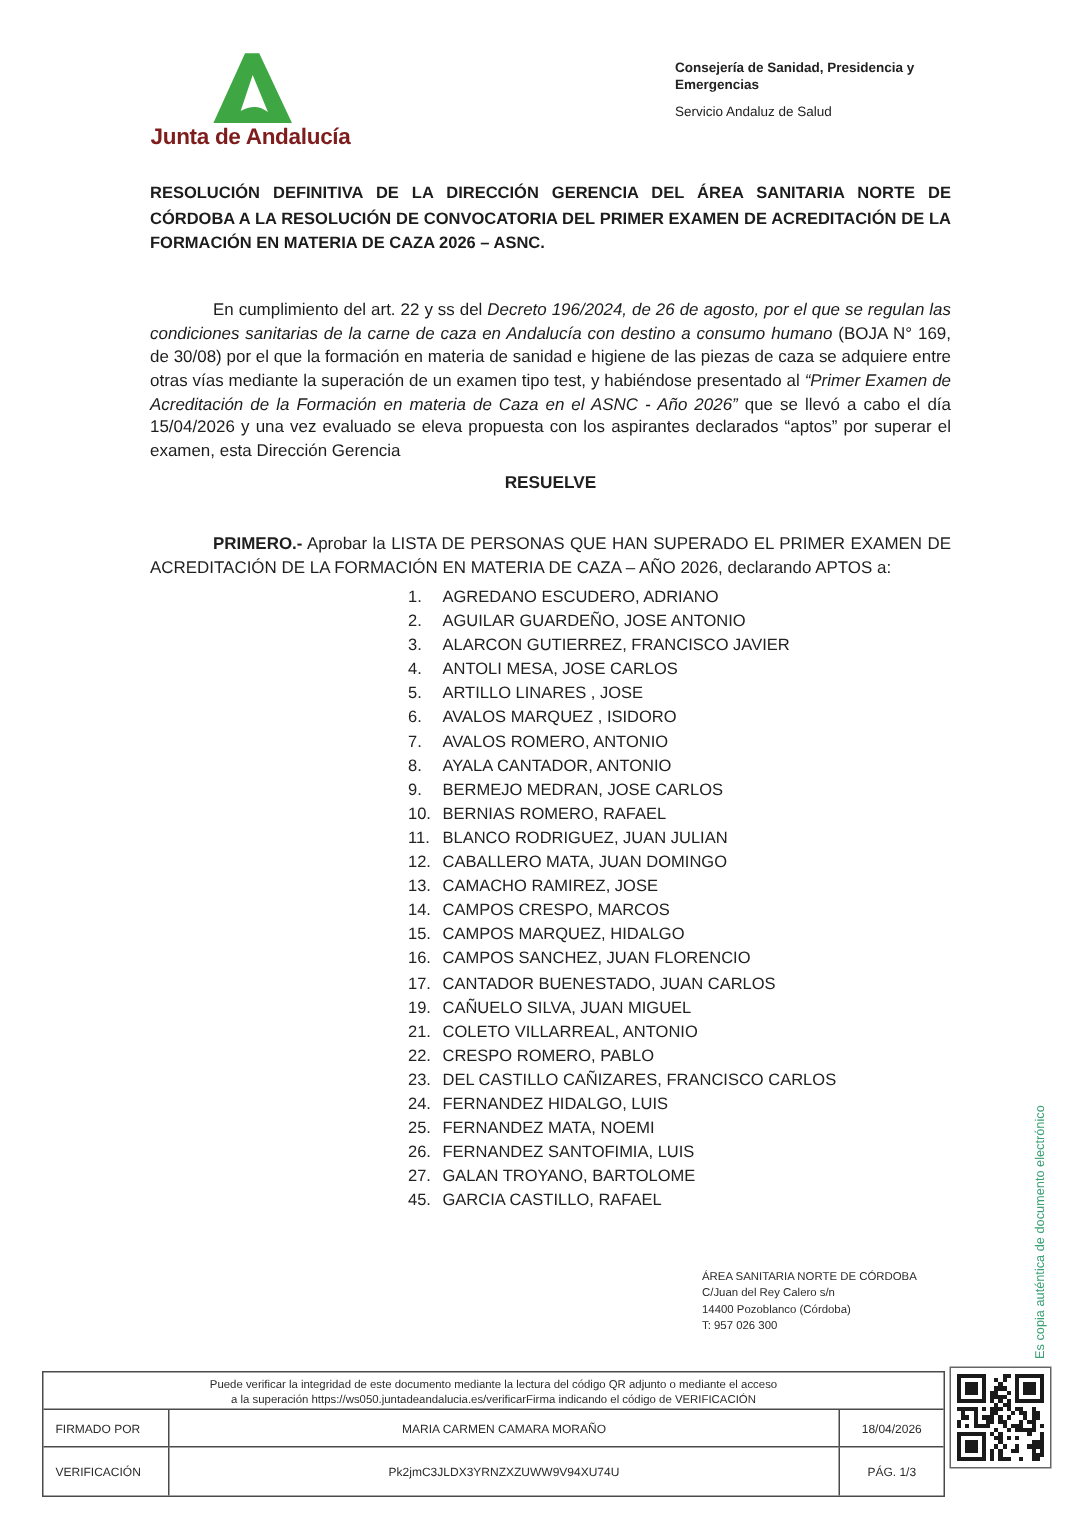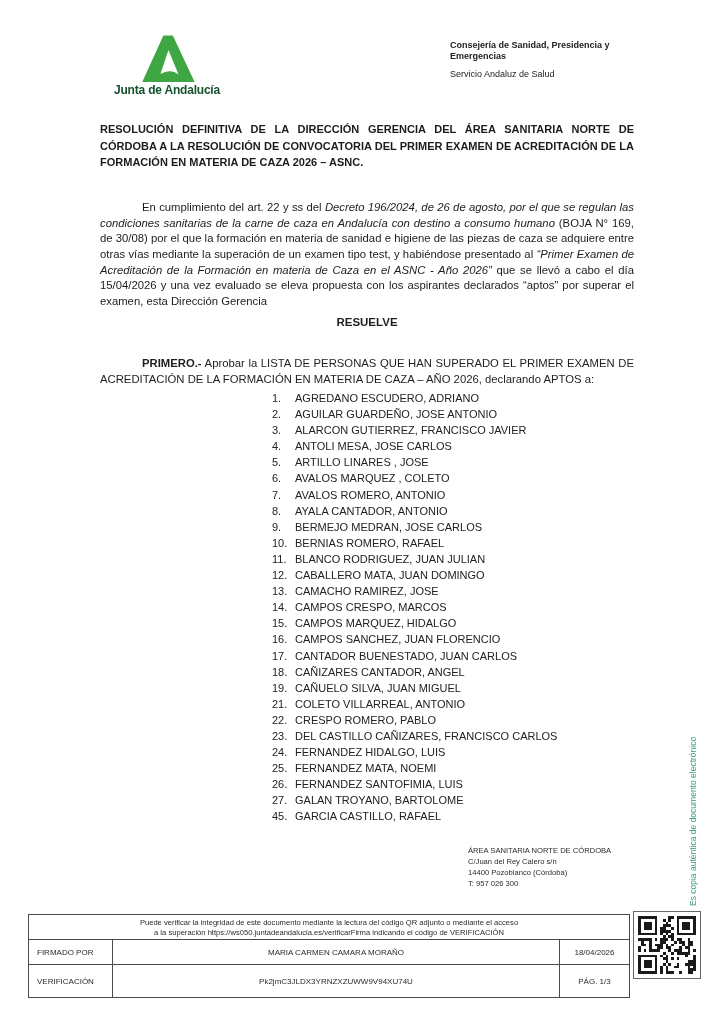--- a/index.html
+++ b/index.html
@@ -7,21 +7,21 @@
     width:724px;height:1024px;background:#fff;
     font-family:"Liberation Sans","DejaVu Sans",sans-serif;
     color:#1f1f1f;position:relative;overflow:hidden;
     -webkit-font-smoothing:antialiased;
   }
   .abs{position:absolute;}
 
   
   .logo-block{left:96px;top:34px;width:142px;text-align:center;}
   .logo-a{display:block;margin:0 auto;}
-  .logo-text{font-size:12px;font-weight:700;color:#14532d;letter-spacing:-0.2px;margin-top:1px;white-space:nowrap;}
+  .logo-text{font-size:15px;font-weight:700;color:#7f1d1d;letter-spacing:-0.2px;margin-top:1px;white-space:nowrap;}
   .org-block{left:450px;top:40px;width:200px;font-size:9px;line-height:11px;color:#222;}
   .org-bold{font-weight:700;}
   .org-servicio{margin-top:7px;font-weight:400;}
 
   
   .title{left:100px;top:121px;width:534px;font-size:11px;font-weight:700;
          line-height:16.6px;text-align:justify;color:#1c1c1c;}
   .bodytext{left:100px;top:189px;width:534px;font-size:11.3px;line-height:15.6px;
          text-align:justify;text-indent:42px;color:#1c1c1c;}
   .bodytext .it{font-style:italic;}
@@ -106,21 +106,21 @@
       <span class="nm">ANTOLI MESA, JOSE CARLOS</span>
     </div>
 
     <div class="row">
       <span class="num">5.</span>
       <span class="nm">ARTILLO LINARES , JOSE</span>
     </div>
 
     <div class="row">
       <span class="num">6.</span>
-      <span class="nm">AVALOS MARQUEZ , COLETO</span>
+      <span class="nm">AVALOS MARQUEZ , ISIDORO</span>
     </div>
 
     <div class="row">
       <span class="num">7.</span>
       <span class="nm">AVALOS ROMERO, ANTONIO</span>
     </div>
 
     <div class="row">
       <span class="num">8.</span>
       <span class="nm">AYALA CANTADOR, ANTONIO</span>
@@ -164,24 +164,20 @@
     <div class="row">
       <span class="num">16.</span>
       <span class="nm">CAMPOS SANCHEZ, JUAN FLORENCIO</span>
     </div>
 
     <div class="row">
       <span class="num">17.</span>
       <span class="nm">CANTADOR BUENESTADO, JUAN CARLOS</span>
     </div>
 
-    <div class="row">
-      <span class="num">18.</span>
-      <span class="nm">CAÑIZARES CANTADOR, ANGEL</span>
-    </div>
 
     <div class="row">
       <span class="num">19.</span>
       <span class="nm">CAÑUELO SILVA, JUAN MIGUEL</span>
     </div>
 
 
     <div class="row">
       <span class="num">21.</span>
       <span class="nm">COLETO VILLARREAL, ANTONIO</span>

